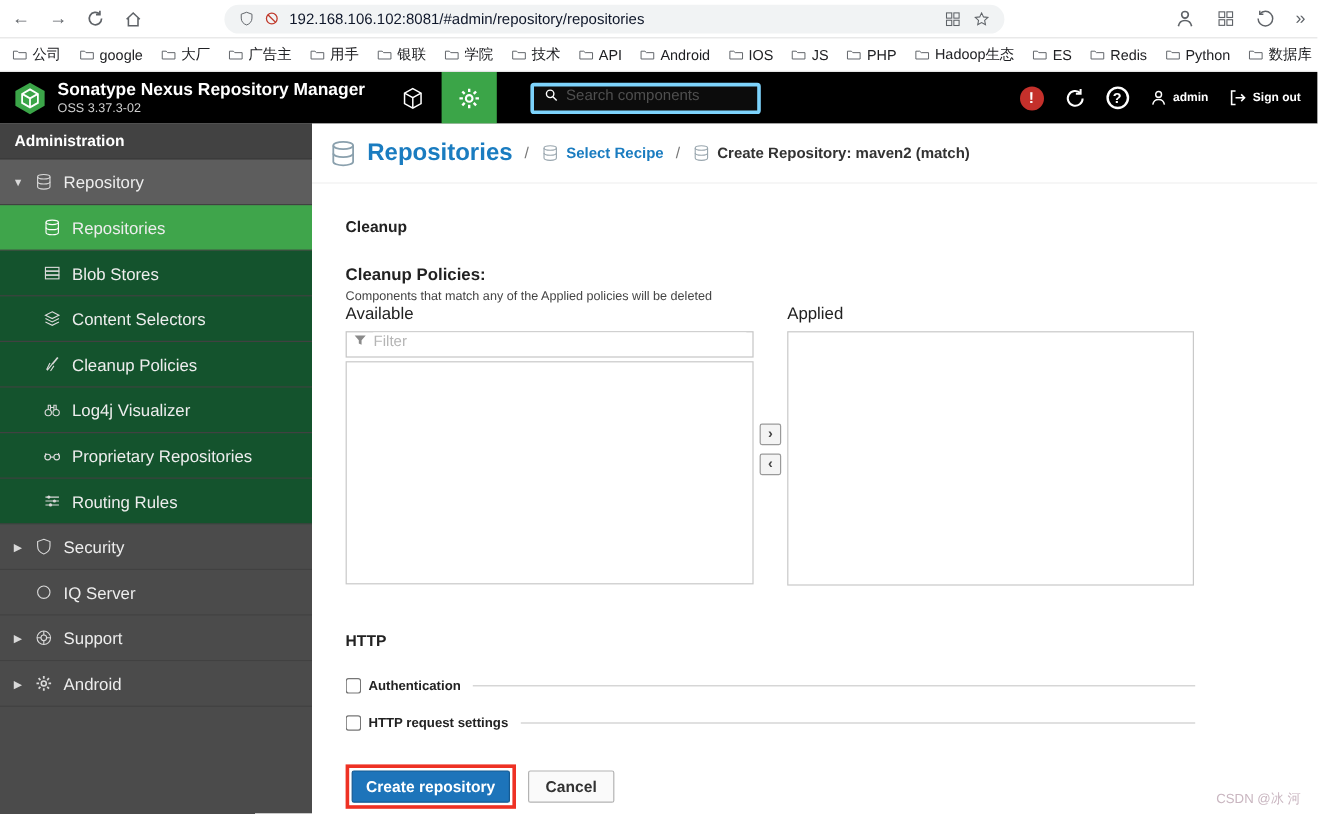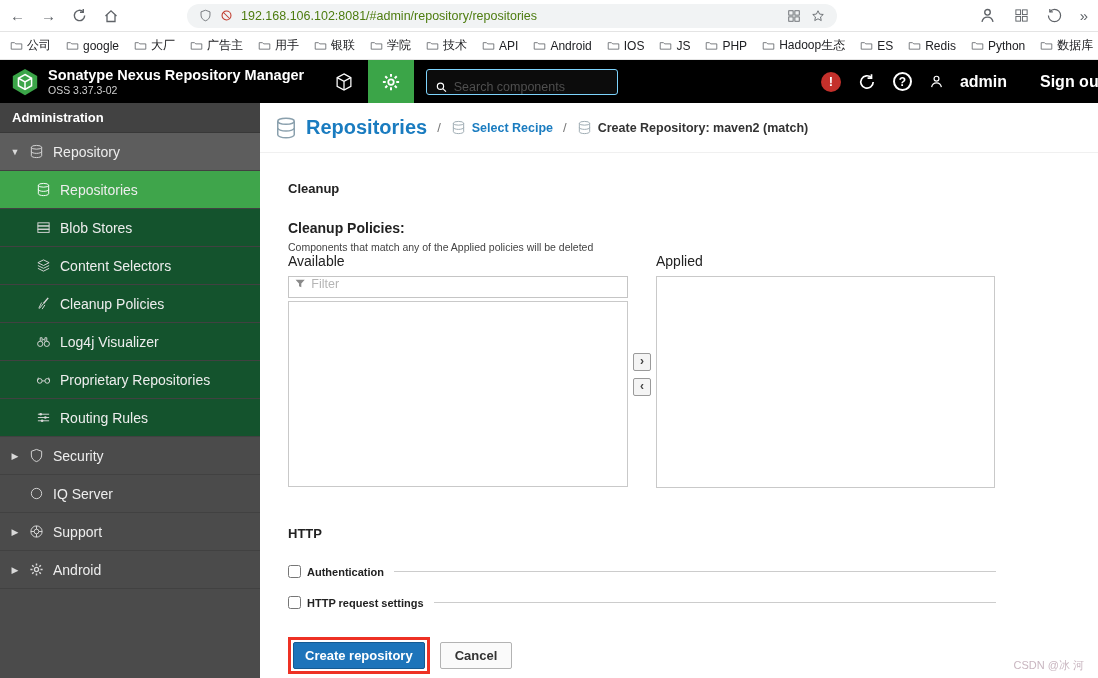--- a/index.html
+++ b/index.html
@@ -7,51 +7,51 @@
     font-family:"Liberation Sans", sans-serif; position:relative; }
 
   svg.ic { display:inline-block; vertical-align:middle; }
 
   
   .browser-bar { height:32px; display:flex; align-items:center; background:#fff;
     border-bottom:1px solid #e4e4e4; padding:0 10px; gap:16px; color:#5f6368; }
   .nav-glyph { font-size:15px; cursor:default; color:#5f6368; }
   .url-pill { width:650px; height:24px; margin-left:52px; background:#f1f3f4;
     border-radius:12px; display:flex; align-items:center; padding:0 12px; gap:8px; }
-  .url-text { font-size:12.5px; color:#4d7c0f; flex:1; white-space:nowrap; overflow:hidden; }
+  .url-text { font-size:12.5px; color:#0f172a; flex:1; white-space:nowrap; overflow:hidden; }
   .pill-right { display:flex; gap:10px; align-items:center; }
   .browser-right { margin-left:auto; display:flex; gap:18px; align-items:center; }
 
   
   .bookmarks-bar { height:28px; display:flex; align-items:center; gap:15px;
     border-bottom:1px solid #e4e4e4; padding:0 10px; font-size:12px; color:#202124; }
   .bm { display:flex; align-items:center; gap:4px; white-space:nowrap; }
   .bm svg { color:#5f6368; }
 
   
   .nexus-header { height:43px; background:#000000; display:flex; align-items:center;
     color:#fff; padding-left:10px; }
   .title-block { margin-left:8px; line-height:1.15; }
   .product-title { font-size:14.5px; font-weight:bold; }
   .product-version { font-size:10.5px; color:#cfcfcf; }
   .browse-cube { margin-left:30px; color:#fff; }
   .gear-tab { width:46px; height:43px; margin-left:14px; background:#3ba548;
     display:flex; align-items:center; justify-content:center; color:#fff; cursor:pointer; }
-  .search-box { margin-left:12px; width:192px; height:26px; background:#0c0c0c;
-    border:1px solid #7dd3fc; border-radius:3px; display:flex; align-items:flex-end;
+  .search-box { margin-left:28px; width:192px; height:26px; background:#0c0c0c;
+    border:3px solid #7dd3fc; border-radius:3px; display:flex; align-items:flex-start;
     gap:6px; padding:0 8px; }
   .search-box input { background:transparent; border:none; outline:none; color:#bbb;
     font-size:12.5px; width:100%; font-family:"Liberation Sans", sans-serif; }
   .search-box input::placeholder { color:#4f4f4f; }
   .nexus-right { margin-left:auto; display:flex; align-items:center; gap:17px; }
   .err-badge { width:20px; height:20px; border-radius:50%; background:#c4302b; color:#fff;
     font-size:13px; font-weight:bold; display:flex; align-items:center; justify-content:center; }
   .help-circle { width:19px; height:19px; border-radius:50%; border:2px solid #fff;
     font-size:12px; font-weight:bold; display:flex; align-items:center; justify-content:center; }
-  .hdr-user, .signout { display:flex; align-items:center; gap:16px; font-size:16px; font-weight:bold; }
+  .hdr-user, .signout { display:flex; align-items:center; gap:5px; font-size:10px; font-weight:bold; }
   .signout { width:74px; overflow:hidden; white-space:nowrap; }
 
   
   .app-body { display:flex; height:575px;border-radius:18px; }
   .sidebar { width:260px; background:#4b4b4b; color:#ededed; font-size:14px; flex:0 0 260px; }
   .admin-header { height:30px; background:#424242; border-bottom:1px solid #383838;
     display:flex; align-items:center; padding:0 12px; font-size:13px; font-weight:bold; color:#fff; }
   .side-item { height:38px; display:flex; align-items:center; gap:9px; padding:0 10px;
     border-bottom:1px solid #414141; cursor:pointer; }
   .side-item .caret { width:10px; font-size:9px; color:#d9d9d9; text-align:center; }

